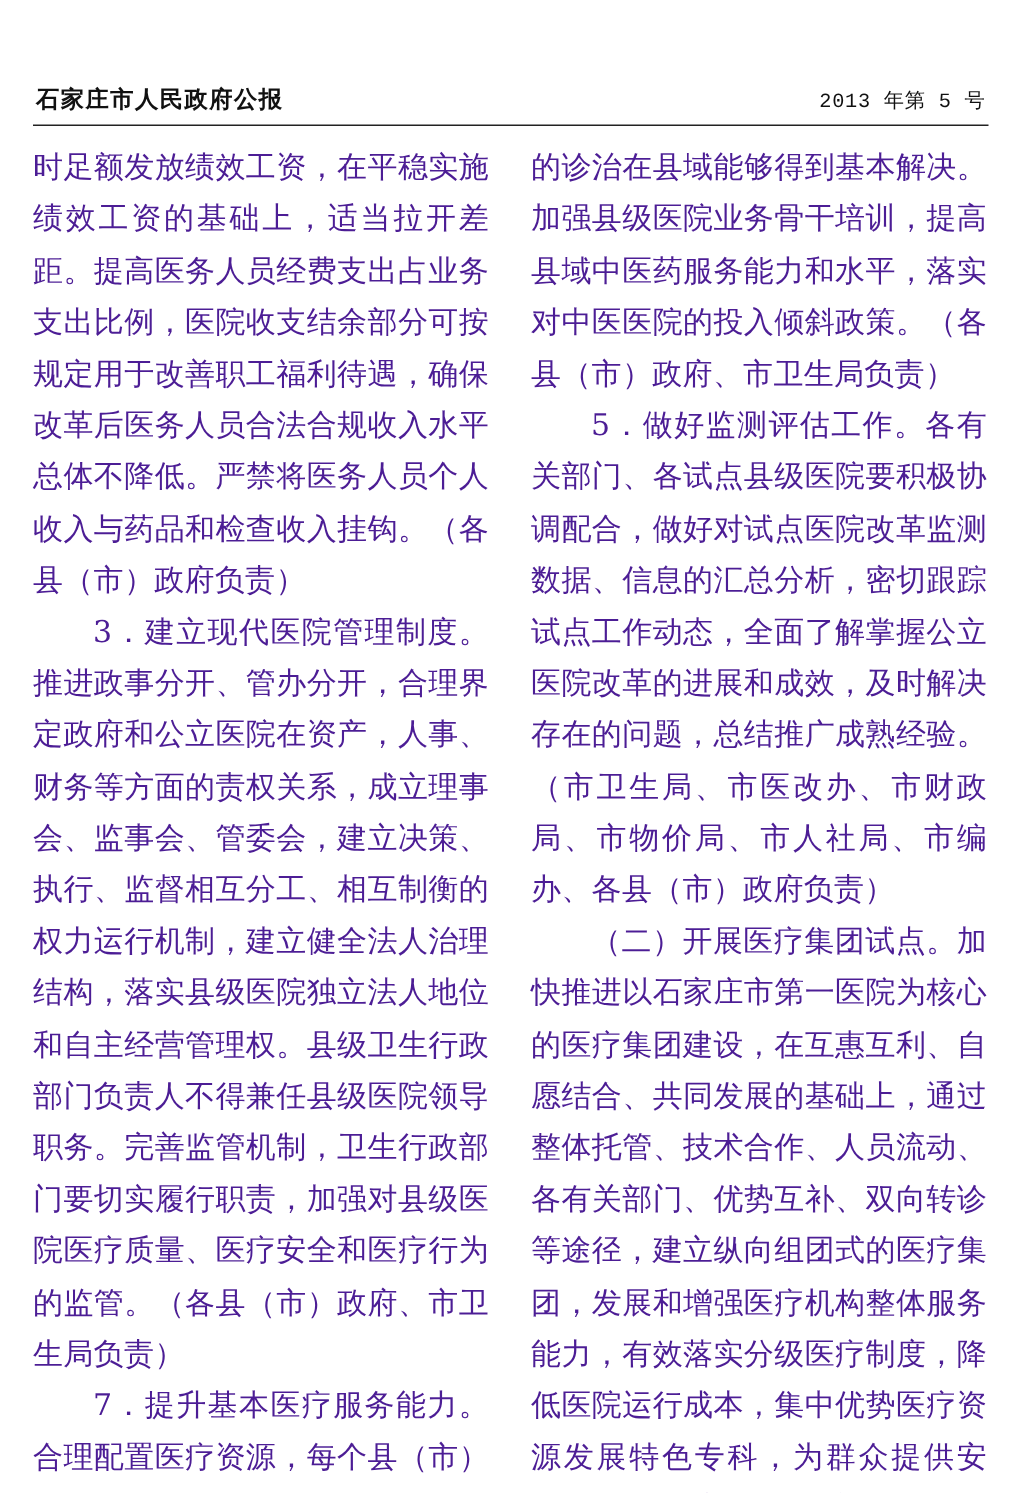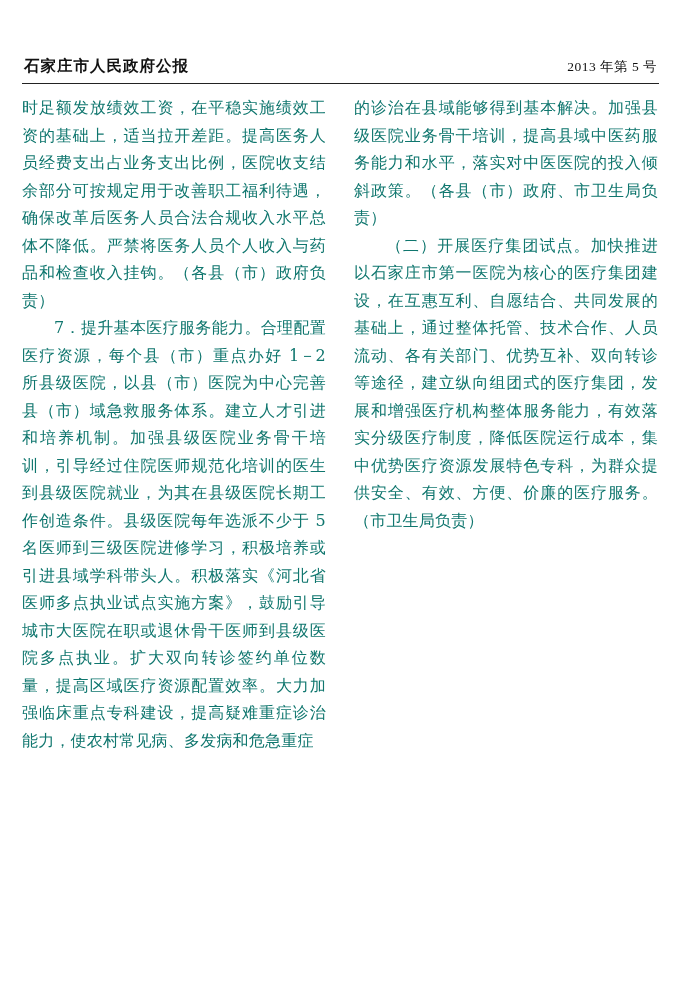--- a/index.html
+++ b/index.html
@@ -30,47 +30,47 @@
     padding: 0 2px 6px 2px;
   }
   .header-left {
     font-family: "DejaVu Serif", "Liberation Serif", serif;
     font-weight: bold;
     font-size: 15.5px;
     letter-spacing: 1px;
     color: #111;
   }
   .header-right {
-    font-family: Liberation Serif, serif;
+    font-family: Liberation Mono, monospace;
     font-size: 13.5px;
     letter-spacing: 0.5px;
     color: #111;
   }
   .header-rule {
     border-top: 1.6px solid #222;
     margin: 0 0 10px 0;
   }
   
   .columns {
     display: flex;
     gap: 28px;
     height: 900px;
   }
   .col {
     width: 304px;
     flex: 0 0 304px;
   }
   p.para {
     margin: 0;
-    font-size: 16px;
+    font-size: 20px;
     line-height: 1.72;
     text-align: justify;
     text-justify: inter-ideograph;
     letter-spacing: 0.2px;
-    color: #0f766e;
+    color: #4c1d95;
   }
   p.indent {
     text-indent: 2em;
   }
   .folio {
     font-size: 13.5px;
     letter-spacing: 2px;
     color: #222;
     font-family: Liberation Serif, serif;
   }
@@ -92,25 +92,27 @@
   <div class="header">
     <div class="header-left">石家庄市人民政府公报</div>
     <div class="header-right">2013 年第 5 号</div>
   </div>
   <div class="header-rule"></div>
 
   <div class="columns">
 
     <div class="col">
       <p class="para">时足额发放绩效工资，在平稳实施绩效工资的基础上，适当拉开差距。提高医务人员经费支出占业务支出比例，医院收支结余部分可按规定用于改善职工福利待遇，确保改革后医务人员合法合规收入水平总体不降低。严禁将医务人员个人收入与药品和检查收入挂钩。（各县（市）政府负责）</p>
+      <p class="para indent">3．建立现代医院管理制度。推进政事分开、管办分开，合理界定政府和公立医院在资产，人事、财务等方面的责权关系，成立理事会、监事会、管委会，建立决策、执行、监督相互分工、相互制衡的权力运行机制，建立健全法人治理结构，落实县级医院独立法人地位和自主经营管理权。县级卫生行政部门负责人不得兼任县级医院领导职务。完善监管机制，卫生行政部门要切实履行职责，加强对县级医院医疗质量、医疗安全和医疗行为的监管。（各县（市）政府、市卫生局负责）</p>
       <p class="para indent">7．提升基本医疗服务能力。合理配置医疗资源，每个县（市）重点办好 1－2 所县级医院，以县（市）医院为中心完善县（市）域急救服务体系。建立人才引进和培养机制。加强县级医院业务骨干培训，引导经过住院医师规范化培训的医生到县级医院就业，为其在县级医院长期工作创造条件。县级医院每年选派不少于 5 名医师到三级医院进修学习，积极培养或引进县域学科带头人。积极落实《河北省医师多点执业试点实施方案》，鼓励引导城市大医院在职或退休骨干医师到县级医院多点执业。扩大双向转诊签约单位数量，提高区域医疗资源配置效率。大力加强临床重点专科建设，提高疑难重症诊治能力，使农村常见病、多发病和危急重症</p>
     </div>
 
     <div class="col">
       <p class="para">的诊治在县域能够得到基本解决。加强县级医院业务骨干培训，提高县域中医药服务能力和水平，落实对中医医院的投入倾斜政策。（各县（市）政府、市卫生局负责）</p>
+      <p class="para indent">5．做好监测评估工作。各有关部门、各试点县级医院要积极协调配合，做好对试点医院改革监测数据、信息的汇总分析，密切跟踪试点工作动态，全面了解掌握公立医院改革的进展和成效，及时解决存在的问题，总结推广成熟经验。（市卫生局、市医改办、市财政局、市物价局、市人社局、市编办、各县（市）政府负责）</p>
       <p class="para indent">（二）开展医疗集团试点。加快推进以石家庄市第一医院为核心的医疗集团建设，在互惠互利、自愿结合、共同发展的基础上，通过整体托管、技术合作、人员流动、各有关部门、优势互补、双向转诊等途径，建立纵向组团式的医疗集团，发展和增强医疗机构整体服务能力，有效落实分级医疗制度，降低医院运行成本，集中优势医疗资源发展特色专科，为群众提供安全、有效、方便、价廉的医疗服务。（市卫生局负责）</p>
     </div>
 
   </div>
 
   <div class="page-inner-pos">
     <div class="folio">
       <span class="dash">—</span><span>30</span><span class="dash">—</span>
     </div>
   </div>

